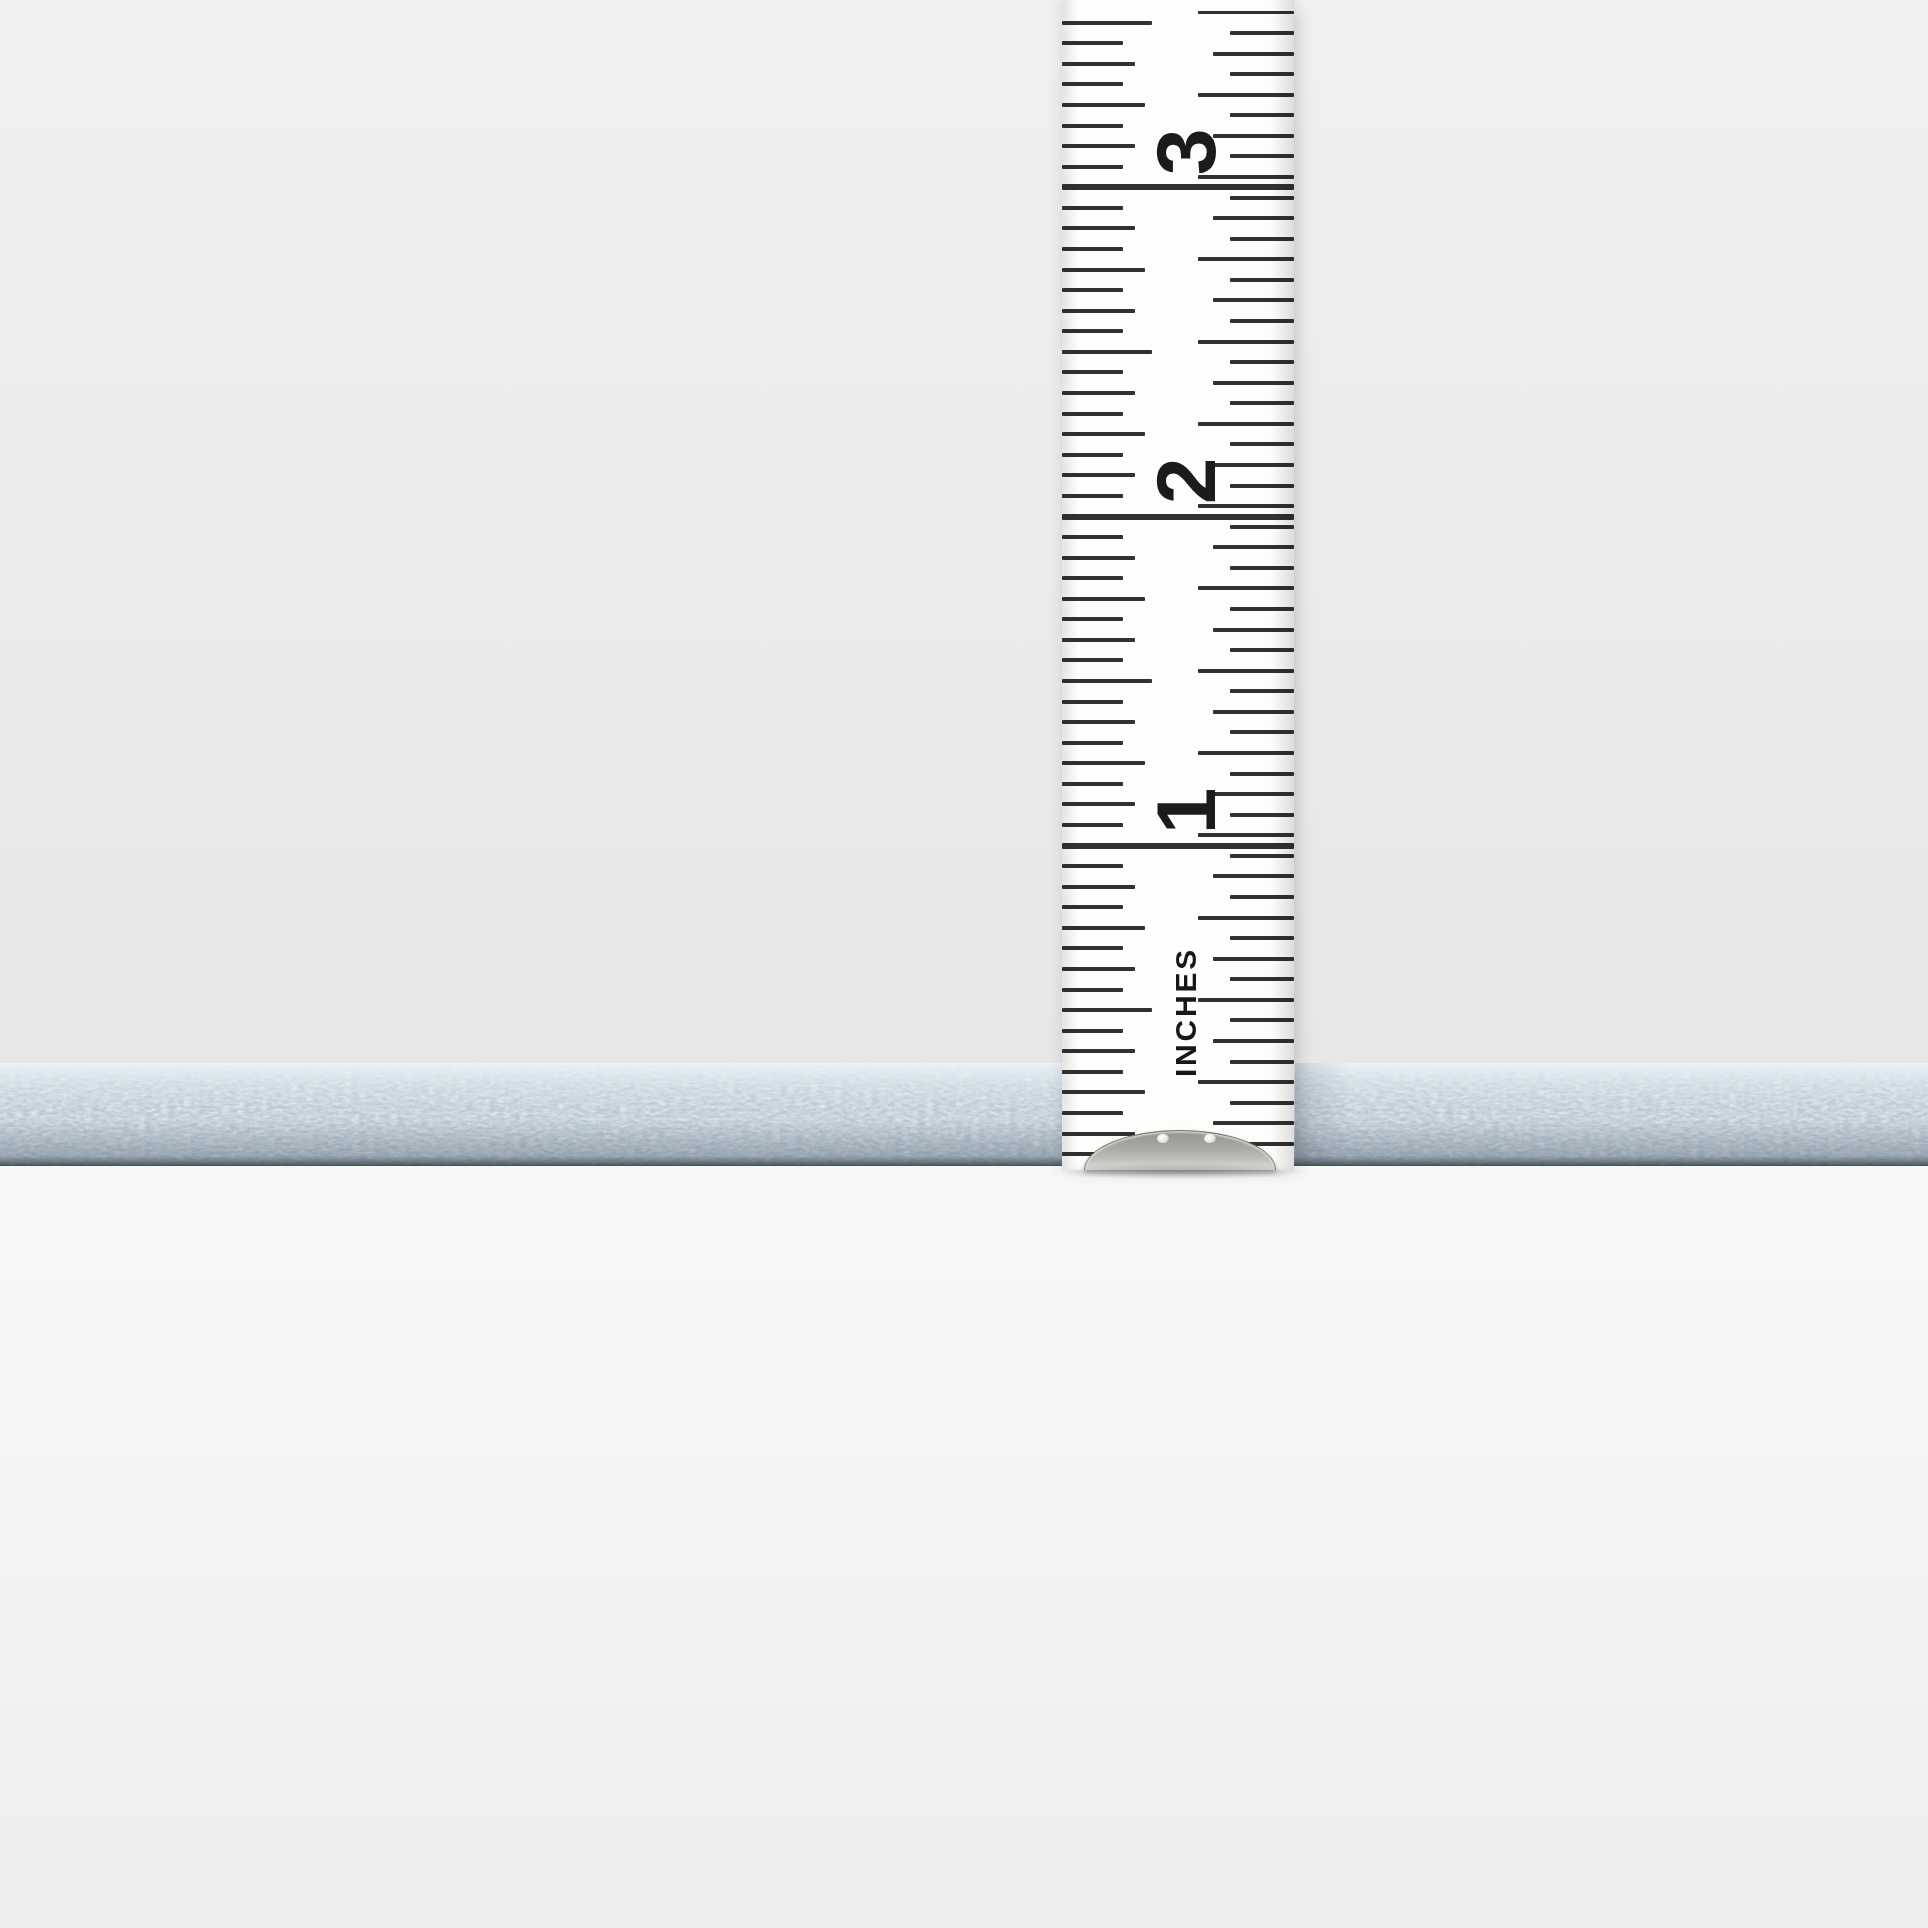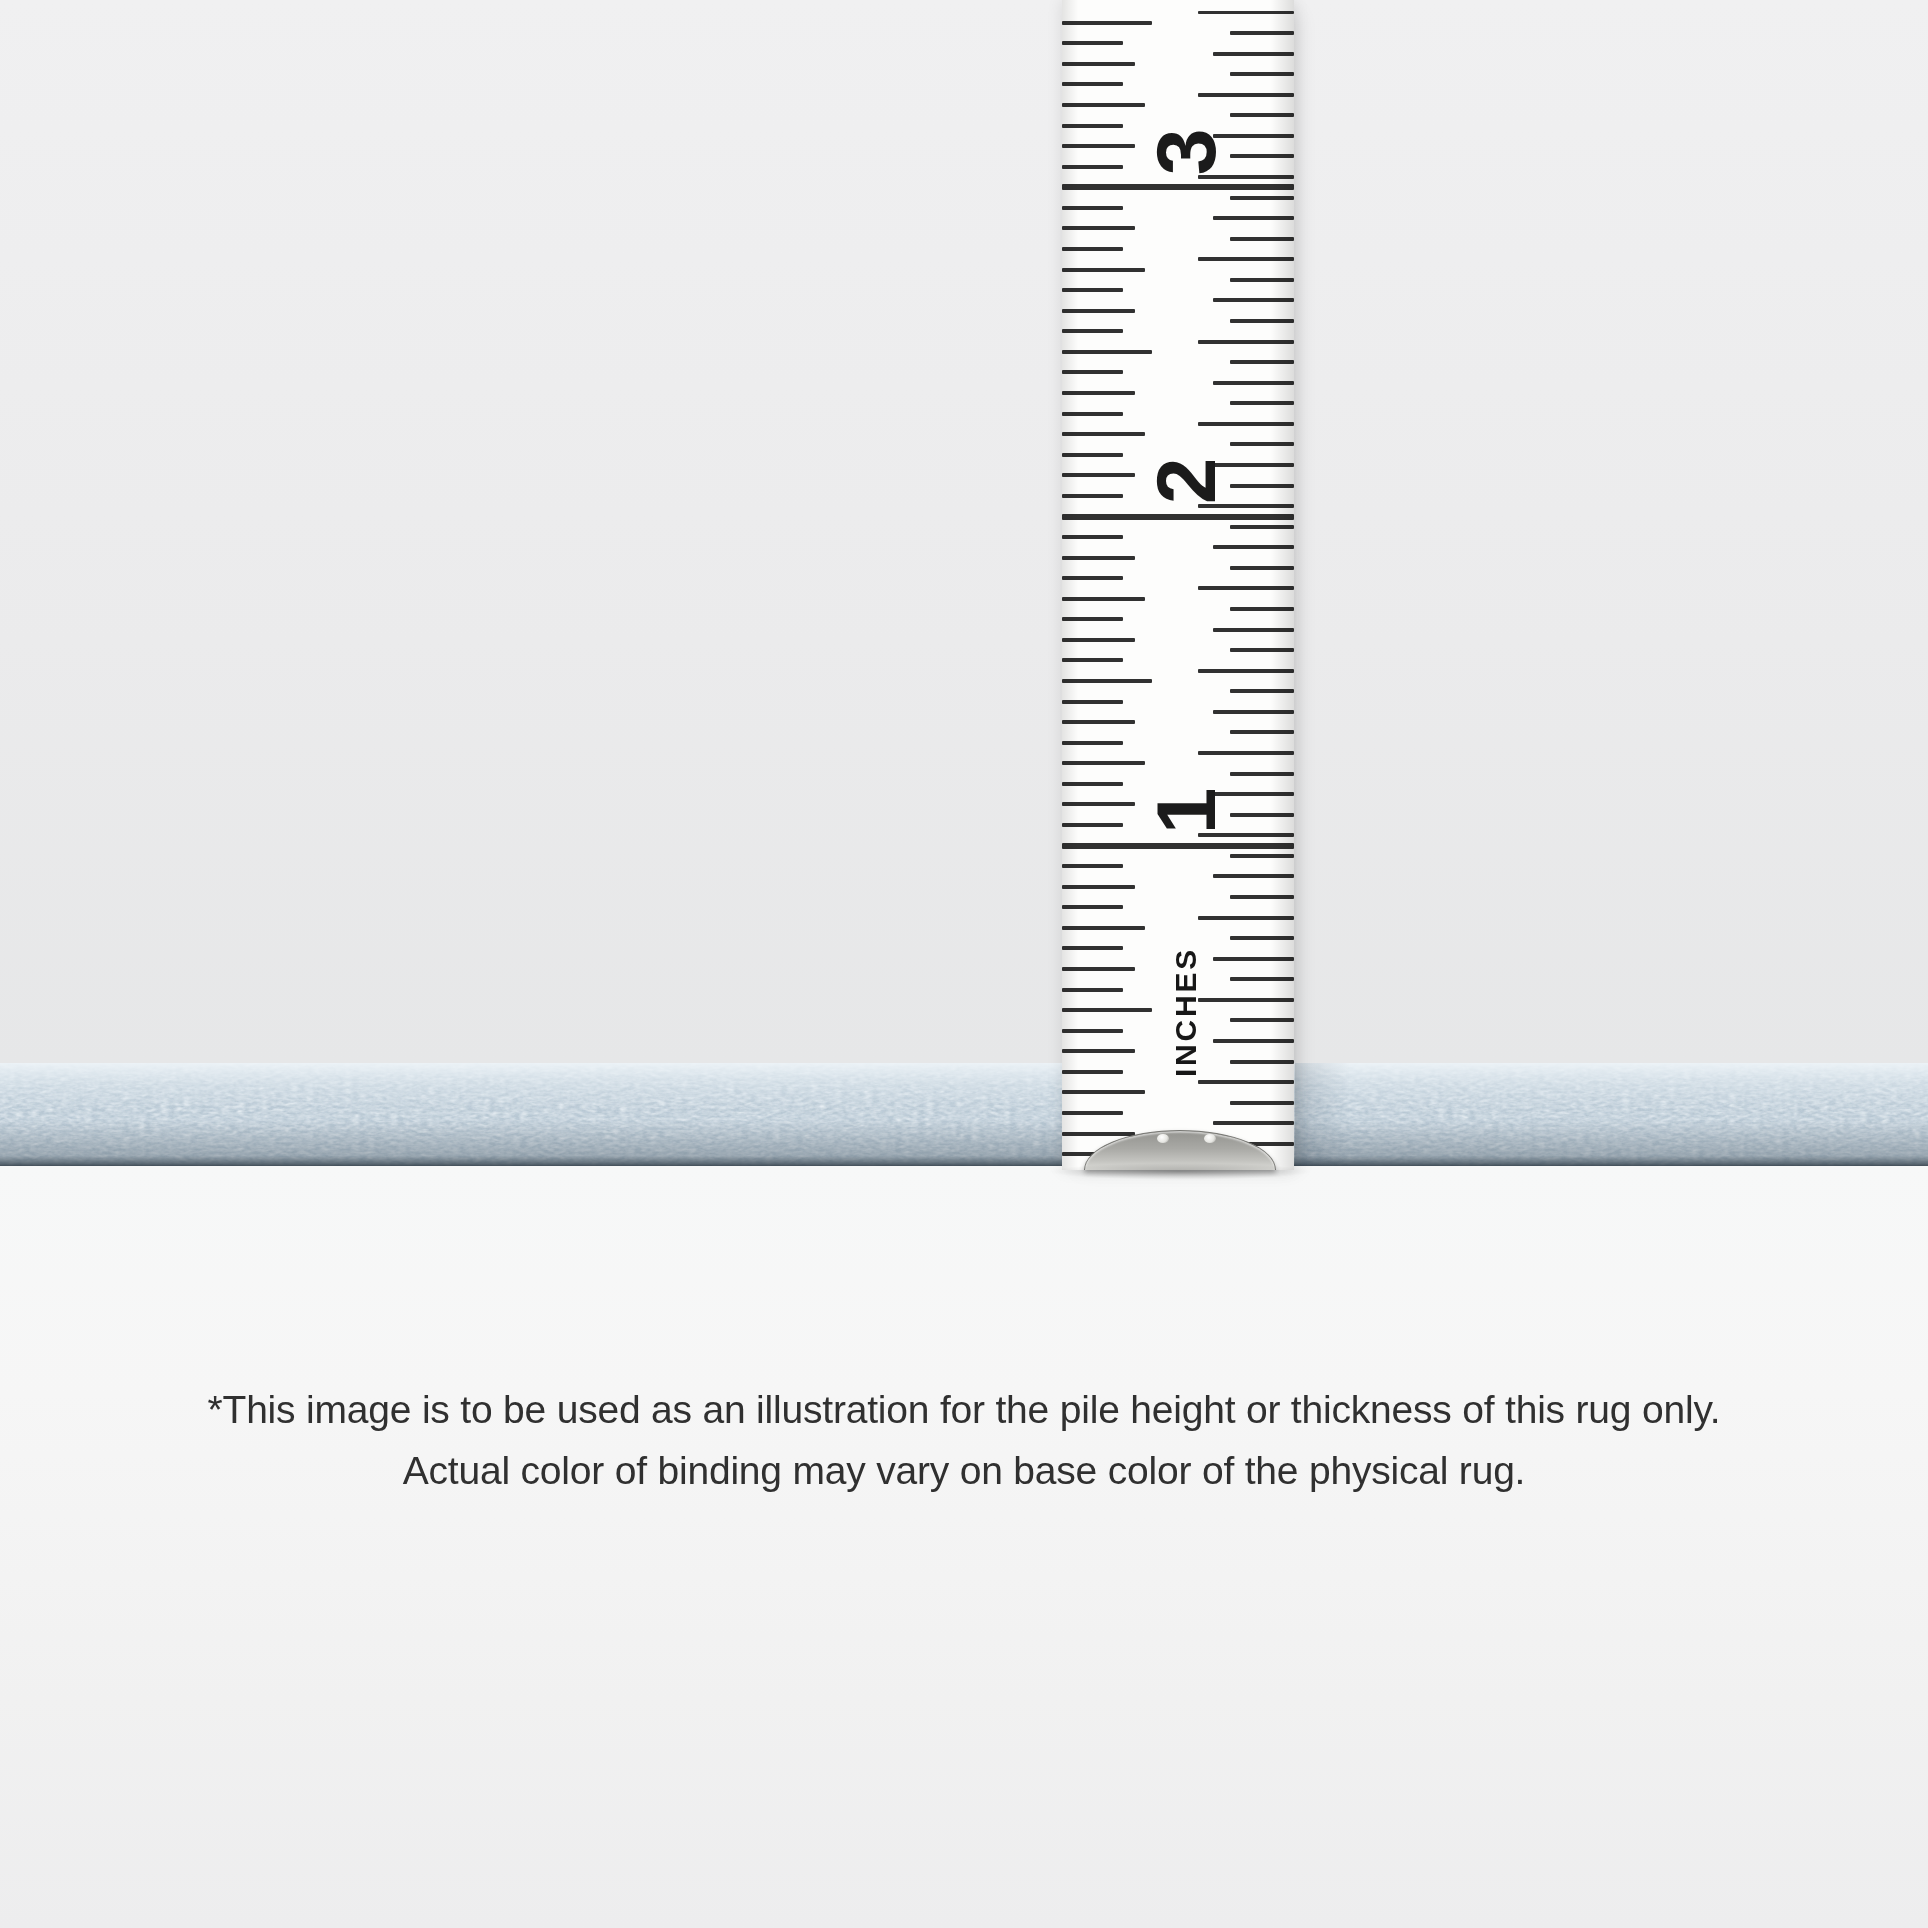--- a/index.html
+++ b/index.html
@@ -237,19 +237,15 @@
       </div>
     <div class="inches-label" style="left:124px;top:1012px;">INCHES</div>
     <div class="cap">
       <span class="rivet r1"></span>
       <span class="rivet r2"></span>
     </div>
   </div>
 
   <div class="cap-ground-shadow"></div>
 
-  <div class="caption">
-    <div>*This image is to be used as an illustration for the pile height or thickness of this rug only.</div>
-    <div>Actual color of binding may vary on base color of the physical rug.</div>
-  </div>
 
 </div>
 
 
 </body></html>

